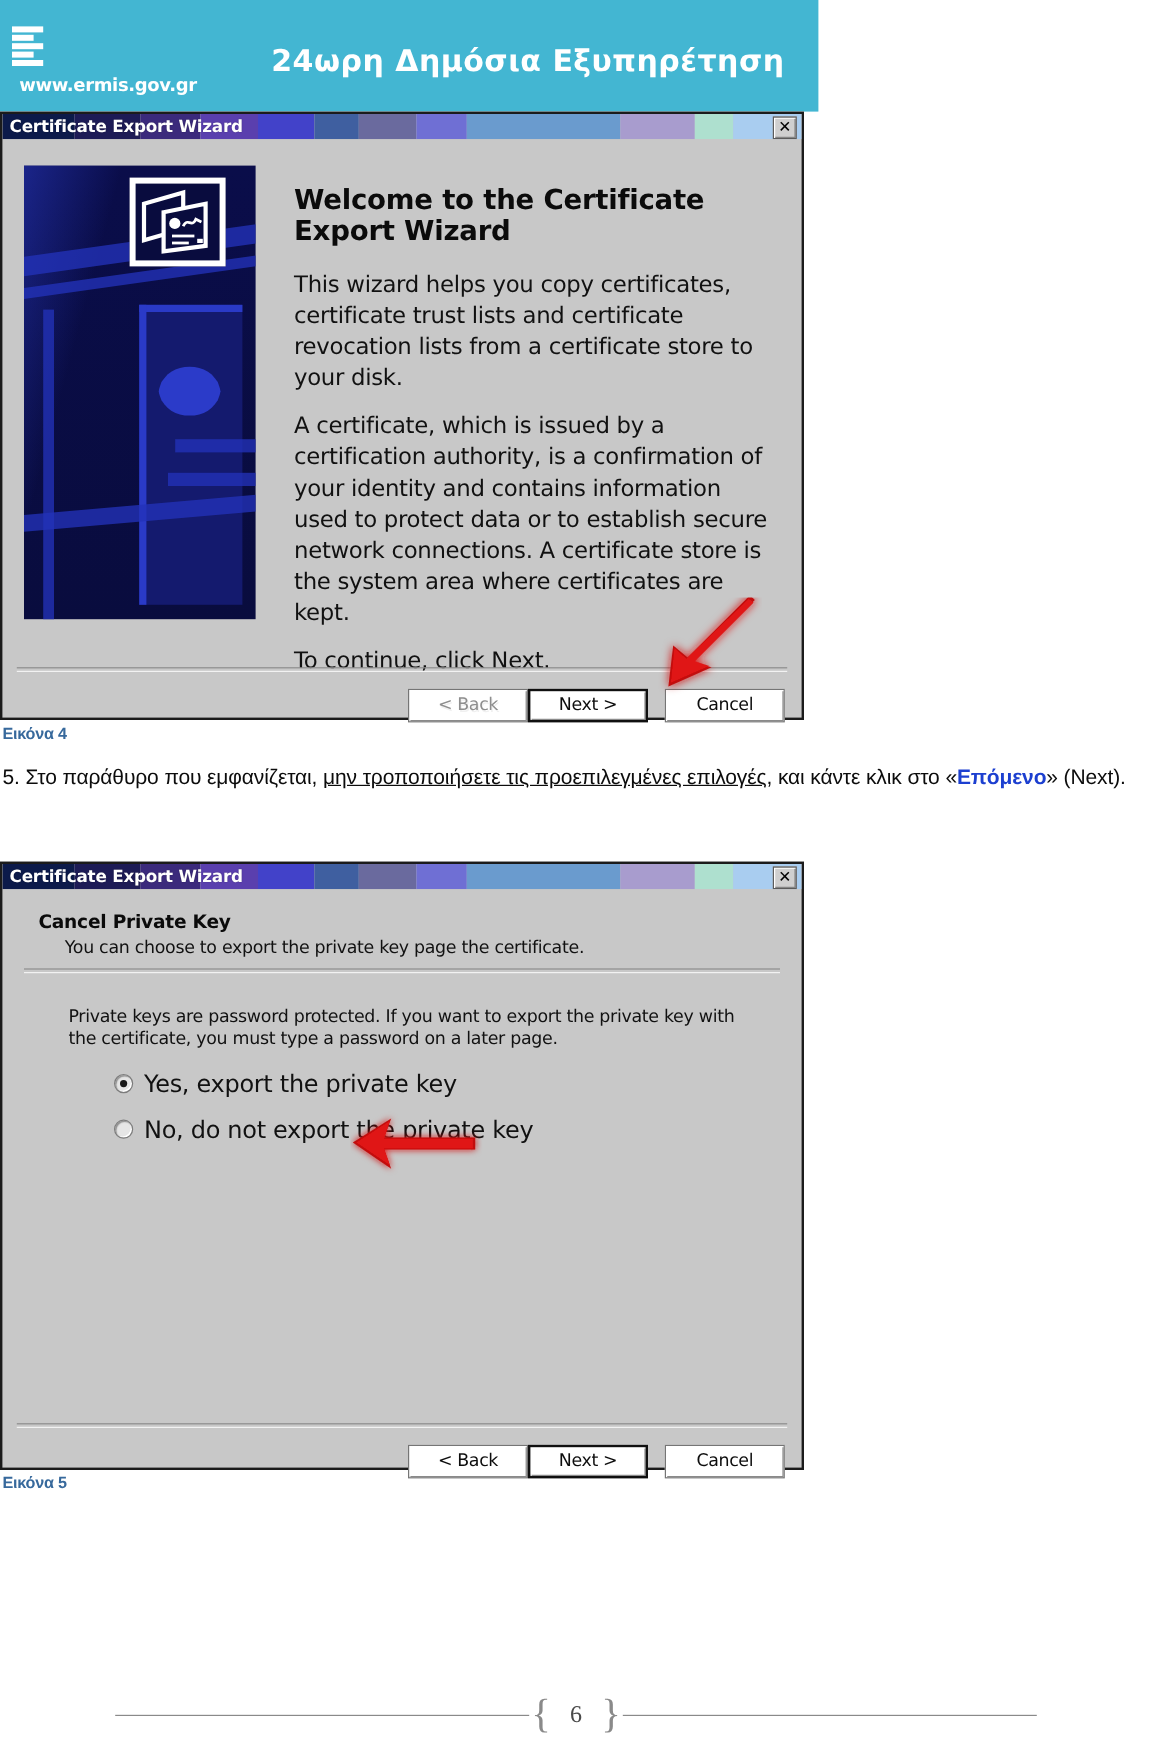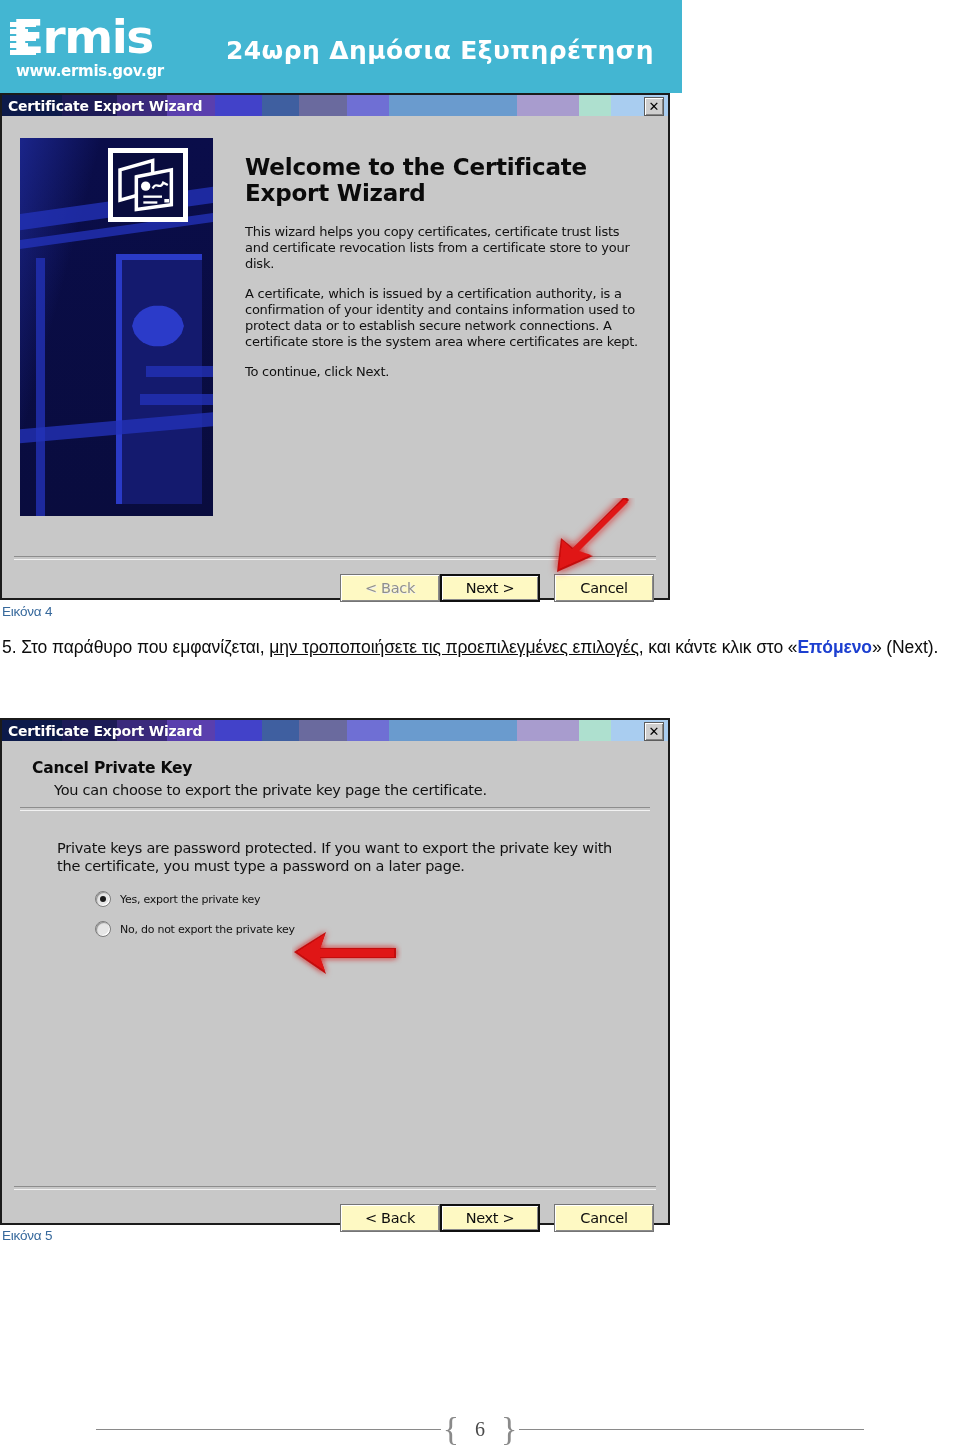--- a/index.html
+++ b/index.html
@@ -209,23 +209,23 @@
     font-family: "DejaVu Sans", sans-serif;
     font-size: 23px;
     font-weight: bold;
     color: #0b0b0b;
     line-height: 26px;
     letter-spacing: -0.2px;
     margin: 16px 0 18px 0;
   }
   .welcome-p {
     font-family: "DejaVu Sans", sans-serif;
-    font-size: 13px;
+    font-size: 19px;
     color: #111111;
-    line-height: 16px;
+    line-height: 26px;
     margin: 0 0 14px 0;
     letter-spacing: -0.25px;
   }
   .welcome-p:last-child { margin-bottom: 0; }
 
   
   .dlg-footer {
     position: relative;
     height: 66px;
   }
@@ -241,21 +241,21 @@
   .btn-row {
     position: absolute;
     right: 14px;
     top: 22px;
     display: flex;
     align-items: center;
   }
   .btn {
     width: 100px;
     height: 28px;
-    background: #fef9c3;
+    background: #ffffff;
     border: 1px solid #757575;
     box-shadow: inset 1px 1px 0 #ffffff, inset -1px -1px 0 #8a8a8a;
     font-family: "DejaVu Sans", sans-serif;
     font-size: 14.5px;
     color: #0d0d0d;
     display: flex;
     align-items: center;
     justify-content: center;
     cursor: pointer;
     letter-spacing: -0.3px;
@@ -343,38 +343,38 @@
     position: absolute;
     left: 4px;
     top: 4px;
     width: 6px;
     height: 6px;
     border-radius: 50%;
     background: #1a1a1a;
   }
   .radio-label {
     font-family: "DejaVu Sans", sans-serif;
-    font-size: 11px;
+    font-size: 20px;
     color: #111111;
     letter-spacing: -0.25px;
     margin-left: 9px;
     white-space: nowrap;
   }
 
   
   .arrow { position: absolute; pointer-events: none; }
   #arrow-next-1 { left: 505px; top: 498px; width: 130px; height: 92px; z-index: 40; }
   #arrow-yes    { left: 292px; top: 922px; width: 110px; height: 60px; z-index: 40; }
 
   
   .caption {
     position: absolute;
     font-family: "Liberation Sans", sans-serif;
     font-size: 13.5px;
-    font-weight: normal;
+    font-weight: bold;
     color: #37699c;
     letter-spacing: -0.2px;
   }
   #caption-4 { left: 2px; top: 604px; }
   #caption-5 { left: 2px; top: 1228px; }
 
   .doc-para {
     position: absolute;
     left: 2px;
     top: 634px;
@@ -423,21 +423,20 @@
 
 <div class="ermis-banner">
   <div class="ermis-logo">
     <div class="ermis-bars">
       <i style="top:0px;width:26px;"></i>
       <i style="top:7px;width:18px;"></i>
       <i style="top:14px;width:26px;"></i>
       <i style="top:21px;width:18px;"></i>
       <i style="top:28px;width:26px;"></i>
     </div>
-    <div class="ermis-word">Ermis</div>
     <div class="ermis-url">www.ermis.gov.gr</div>
   </div>
   <div class="ermis-tagline">24ωρη Δημόσια Εξυπηρέτηση</div>
 </div>
 
 <div class="dialog" id="dlg-welcome">
 
   <div class="titlebar">
     <div class="bands">
       <span style="width:60px;background:#0c1a4a"></span>

